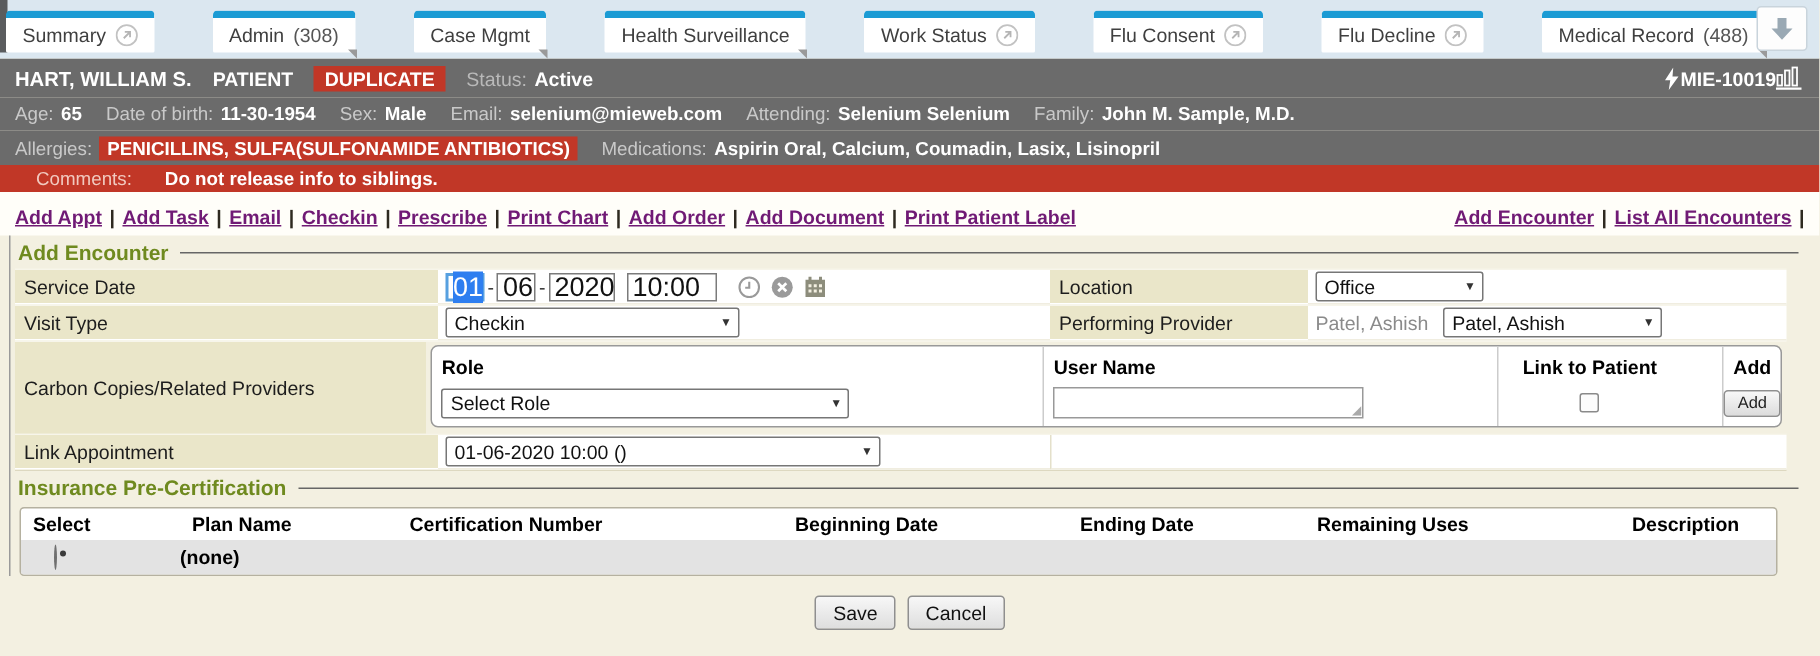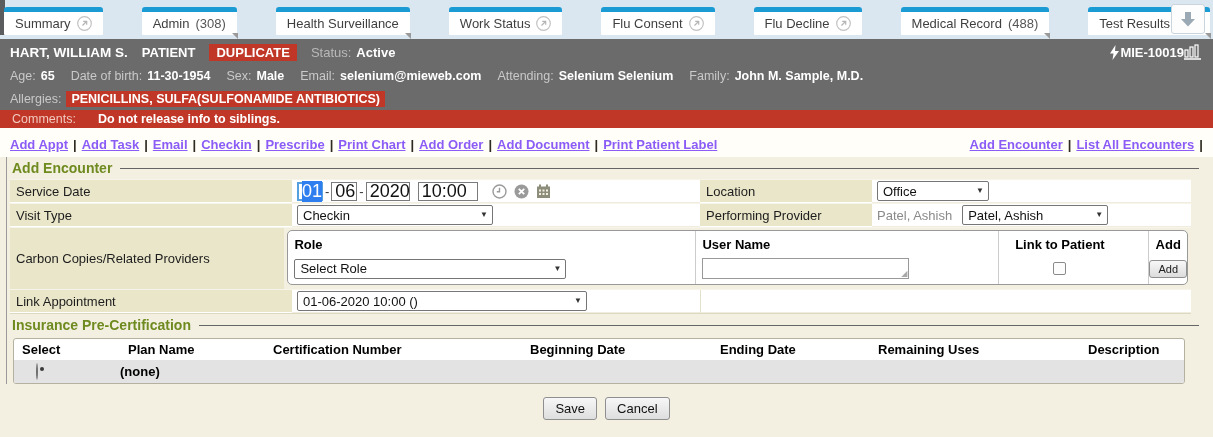--- a/index.html
+++ b/index.html
@@ -30,30 +30,30 @@
 
   .demo-row { background: #6b6b6b; color: #fff; display: flex; align-items: center; padding: 0 10px; gap: 16px; font-size: 12.5px; }
   .demo-row.r1 { height: 22px; }
   .demo-row.r2 { height: 23px; gap: 10px; }
   .demo-pair { display: flex; gap: 5px; align-items: center; white-space: nowrap; }
   .demo-lbl { color: #c9c9c9; }
   .demo-val { font-weight: bold; }
   .allergy-chip { background: #c13727; color: #fff; font-weight: bold; padding: 1px 5px; }
 
   
-  .comments-bar { height: 18px; background: #c13727; color: #fff; display: flex; align-items: center; padding: 0 12px; gap: 22px; font-size: 12.5px; }
+  .comments-bar { height: 18px; background: #c13727; color: #fff; display: flex; align-items: center; padding: 0 24px; gap: 22px; font-size: 12.5px; }
   .comments-lbl { color: #f1c9bf; }
   .comments-val { font-weight: bold; }
 
   
   .content { height: 309px; background: #f3f0e1; }
   .links-row { background: #fffef9; display: flex; padding: 9px 10px 5px 10px; font-size: 13px; }
   .links-left, .links-right { display: flex; gap: 5px; white-space: nowrap; }
   .links-right { margin-left: auto; }
-  a.action-link { color: #8b5cf6; text-decoration: underline; font-weight: bold; cursor: pointer; }
+  a.action-link { color: #701a75; text-decoration: underline; font-weight: bold; cursor: pointer; }
   .link-sep { color: #2e2a20; font-weight: bold; }
 
   .section { border-left: 1px solid #9a9a9a; margin-left: 6px; padding-left: 3px; }
   .section-hdr { display: flex; align-items: center; gap: 8px; height: 22px; padding-left: 2px; }
   .section-title { color: #6f8a1f; font-weight: bold; font-size: 14px; white-space: nowrap; }
   .section-rule { flex: 1; height: 1px; background: #666; margin-right: 14px; }
 
   
   .form-rows { width: 1181px; border-bottom: 1px solid #ddd8c0; }
   .frow { display: flex; align-items: stretch; border-top: 1px solid #f7f5ea; }
@@ -128,20 +128,24 @@
       <circle cx="7.5" cy="7.5" r="6.8" fill="none" stroke="#c2c2c2" stroke-width="1.2"></circle>
       <path d="M5.5 9.5 L9.5 5.5 M6.2 5.3 L9.7 5.3 L9.7 8.8" fill="none" stroke="#b5b5b5" stroke-width="1.2"></path>
     </svg>
   </div>
       <div class="tab has-menu">
     <span>Admin</span>
     <span class="tab-count">(308)</span>
 
   </div>
       <div class="tab has-menu">
+    <span>Case Mgmt</span>
+
+  </div>
+      <div class="tab has-menu">
     <span>Health Surveillance</span>
 
   </div>
       <div class="tab">
     <span>Work Status</span>
 
     <svg class="ext-icon" viewBox="0 0 15 15">
       <circle cx="7.5" cy="7.5" r="6.8" fill="none" stroke="#c2c2c2" stroke-width="1.2"></circle>
       <path d="M5.5 9.5 L9.5 5.5 M6.2 5.3 L9.7 5.3 L9.7 8.8" fill="none" stroke="#b5b5b5" stroke-width="1.2"></path>
     </svg>
@@ -231,20 +235,24 @@
     </span>
   <span class="demo-pair">
       <span class="demo-lbl">Family:</span>
       <span class="demo-val">John M. Sample, M.D.</span>
     </span>
 </div>
 <div class="demo-row r2">
   <span class="demo-pair">
       <span class="demo-lbl">Allergies:</span>
       <span class="allergy-chip">PENICILLINS, SULFA(SULFONAMIDE ANTIBIOTICS)</span>
+    </span>
+  <span class="demo-pair" style="margin-left:6px;">
+      <span class="demo-lbl">Medications:</span>
+      <span class="demo-val">Aspirin Oral, Calcium, Coumadin, Lasix, Lisinopril</span>
     </span>
 </div>
 
 <div class="comments-bar">
   <span class="comments-lbl">Comments:</span>
   <span class="comments-val">Do not release info to siblings.</span>
 </div>
 
 <div class="content">
 

